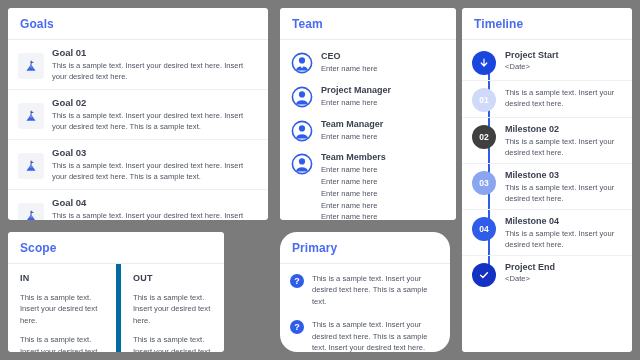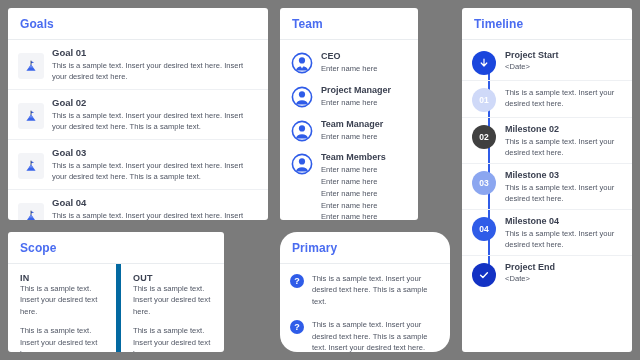--- a/index.html
+++ b/index.html
@@ -55,30 +55,30 @@
     font-size: 7.6px; color: #4f5563; line-height: 1.45;
   }
 
   
   #scope { left: 8px; top: 232px; width: 216px; height: 120px; }
   .scope-cols { display: flex; height: calc(100% - 30px); }
   .scope-col { flex: 1 1 50%; padding: 9px 12px; }
   .scope-col + .scope-col { border-left: 5px solid #0369a1; }
   .scope-h {
     font-size: 9px; font-weight: bold; color: #3b4151;
-    letter-spacing: .3px;
+    margin-bottom: 9px; letter-spacing: .3px;
   }
   .scope-p {
     font-size: 7.6px; color: #4f5563; line-height: 1.5;
     margin-bottom: 8px;
   }
   .scope-p:last-child { margin-bottom: 0; }
 
   
-  #team { left: 280px; top: 8px; width: 138px; height: 212px; }
+  #team { left: 280px; top: 8px; width: 176px; height: 212px; }
   .team-body { padding: 6px 0 8px 0; }
   .team-row {
     display: flex; align-items: flex-start; gap: 8px;
     padding: 5px 4px 5px 11px;
   }
   .team-ico { flex: 0 0 auto; width: 22px; height: 22px; margin-top: 1px; }
   .team-body-txt { flex: 1 1 auto; min-width: 0; }
   .team-role {
     font-size: 9px; font-weight: bold; color: #3b4151; margin-bottom: 2px;
   }

